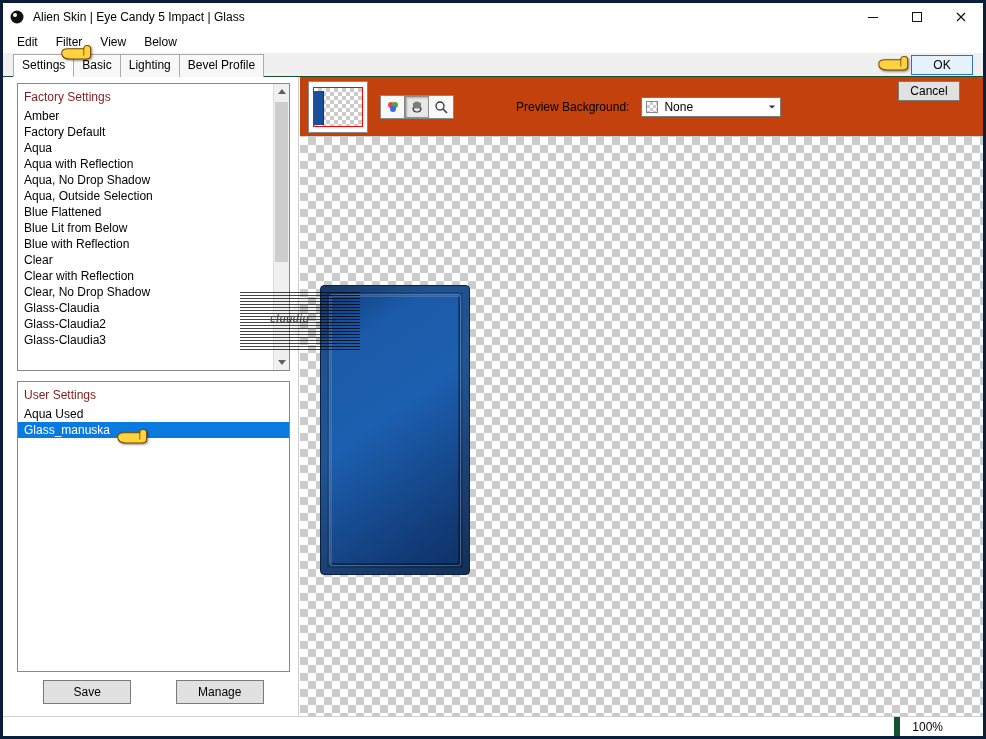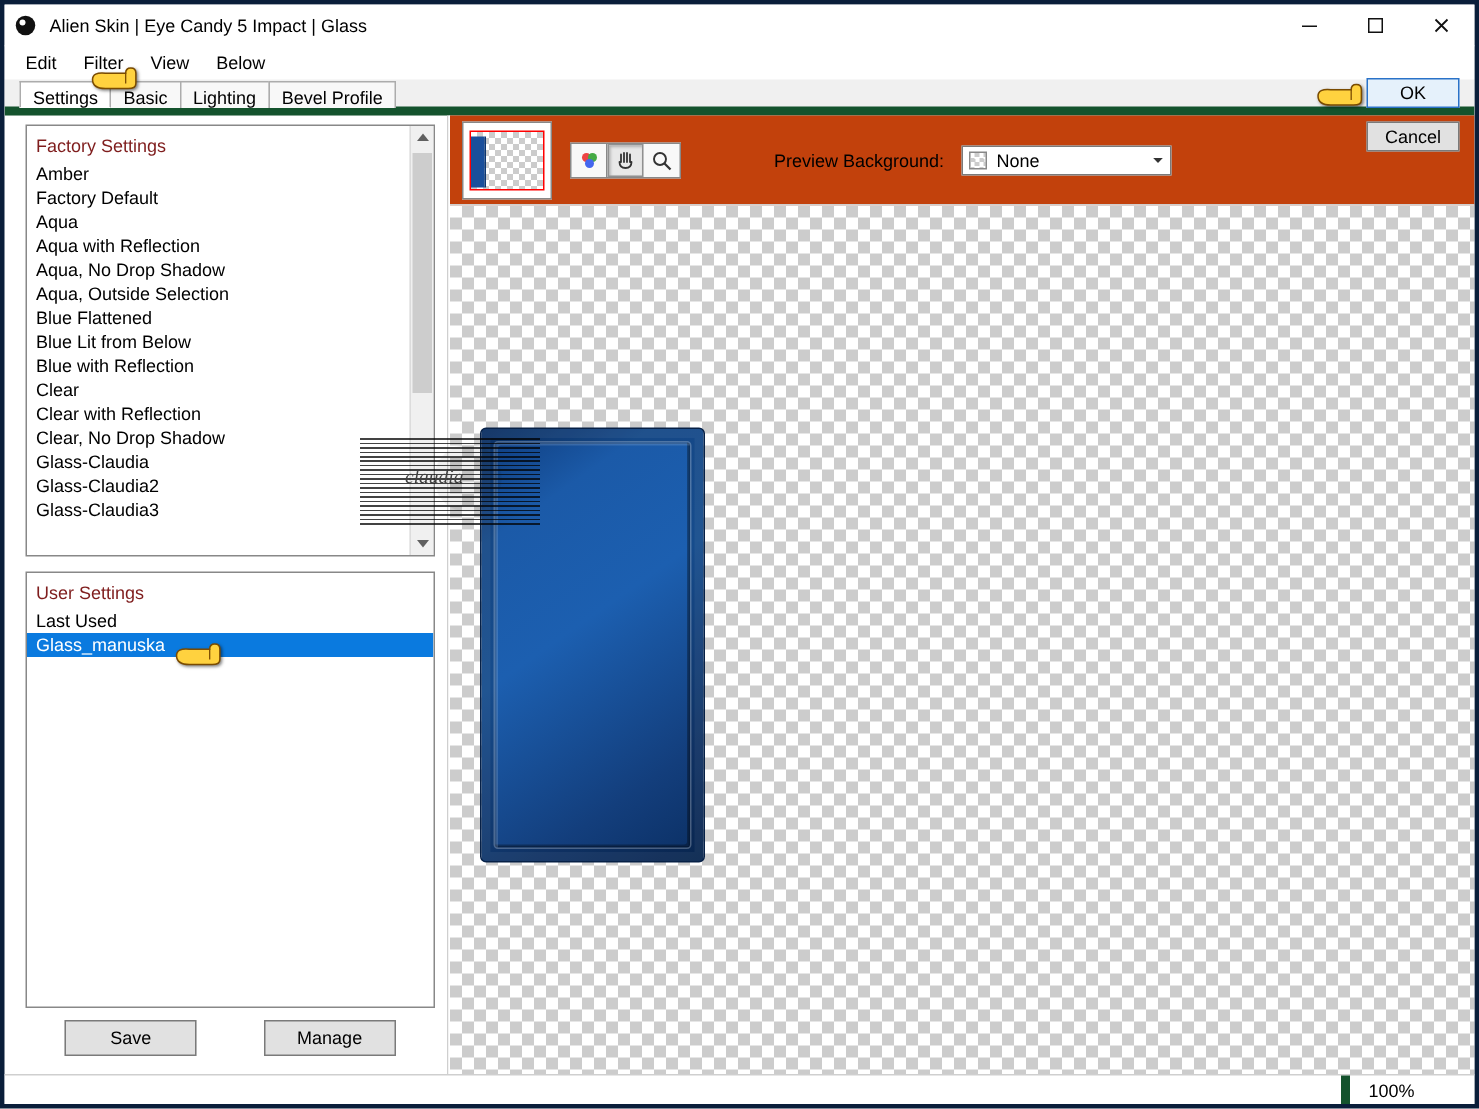--- a/index.html
+++ b/index.html
@@ -13,21 +13,21 @@
   .titlebar .title { flex: 1; padding-left: 2px; }
   .winbtns { display: flex; }
   .winbtn { width: 44px; height: 28px; display:flex; align-items:center; justify-content:center; }
   .winbtn svg { width:12px; height:12px; }
 
   
   .menubar { height: 22px; display:flex; align-items:center; gap:2px; padding-left:6px; background:#fff; }
   .menubar .menu { padding: 2px 8px; }
 
   
-  .toparea { height: 24px; display:flex; align-items:center; background:#f0f0f0; border-bottom:6px solid #14532d; padding-left:10px; }
+  .toparea { height: 24px; display:flex; align-items:center; background:#f0f0f0; border-bottom:1px solid #14532d; padding-left:10px; }
   .tabs { display:flex; height:100%; }
   .tab { padding: 3px 8px; border:1px solid #acacac; border-bottom:none; background:#f8f8f8; margin-right:-1px; position:relative; top:1px; }
   .tab.active { background:#fff; z-index:2; border-bottom:1px solid #fff; }
   .toparea-right { margin-left:auto; display:flex; align-items:center; gap:4px; padding-right:10px; }
   .btnwin { min-width:62px; height:20px; border:1px solid #7a7a7a; background:#e1e1e1; display:flex; align-items:center; justify-content:center; }
   .btnwin.ok { border:1px solid #2a72c8; background:#e5f1fb; }
 
   
   .main { display:flex; height: calc(100% - 28px - 22px - 24px - 20px); }
   .leftpane { width:296px; border-right:1px solid #cfcfcf; padding:6px 8px 8px 14px; display:flex; flex-direction:column; }
@@ -135,21 +135,21 @@
     <div class="tab active">Settings</div>
     <div class="tab">Basic</div>
     <div class="tab">Lighting</div>
     <div class="tab">Bevel Profile</div>
   </div>
   <div class="toparea-right">
     <div class="btnwin ok">OK</div>
   </div>
 </div>
 <div style="position:relative">
-  <div style="position:absolute; right:10px; top:4px;">
+  <div style="position:absolute; right:23px; top:4px;">
     <div class="btnwin">Cancel</div>
   </div>
   <div class="hand" style="position:absolute; right:72px; top:-24px;">
     <svg viewBox="0 0 40 26">
         <path d="M2 13 Q2 7 12 8 L28 8 Q28 4 32 4 Q36 4 36 8 L36 16 Q36 20 30 20 L12 20 Q2 20 2 13 Z" fill="#ffd23f" stroke="#7a4b00" stroke-width="1.2"></path>
         <path d="M28 8 L28 16" stroke="#7a4b00" stroke-width="1"></path>
       </svg>
   </div>
 </div>
 
@@ -185,21 +185,21 @@
             <svg viewBox="0 0 10 10">
               <path d="M5 8 L1 3 L9 3 Z"></path>
             </svg>
           </div>
       </div>
     </div>
 
     <div class="listbox user">
       <div class="listhead">User Settings</div>
       <div class="listitems" id="user-items" style="position:relative">
-          <div class="listitem">Last Used</div>
+          <div class="listitem">Aqua Used</div>
           <div class="listitem selected">Glass_manuska</div>
         </div>
     </div>
 
     <div class="bottom-btns">
       <div class="btnwin">Save</div>
       <div class="btnwin">Manage</div>
     </div>
   </div>
 

